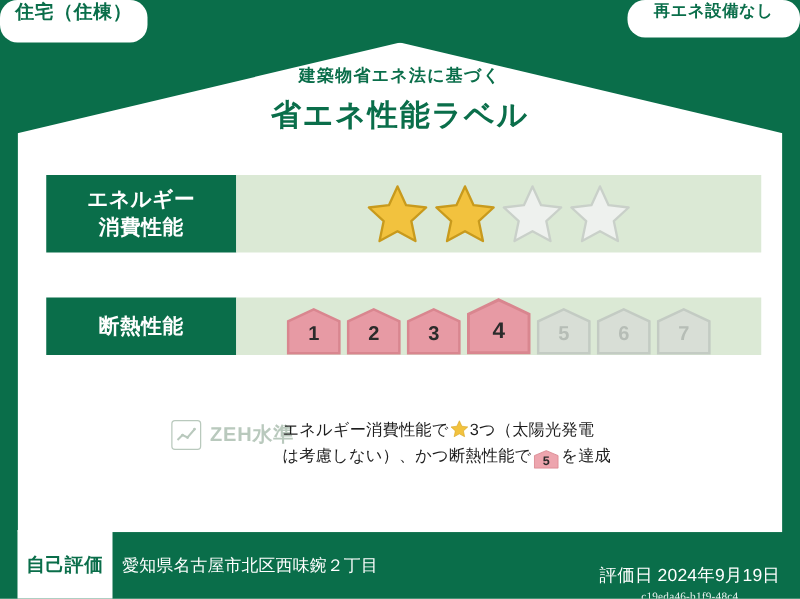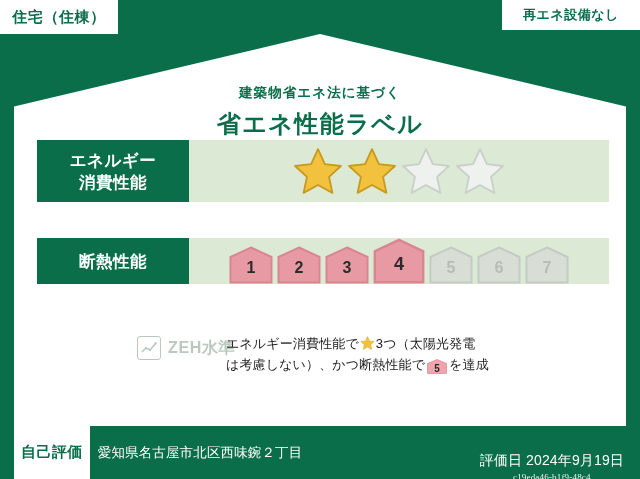--- a/index.html
+++ b/index.html
@@ -10,36 +10,36 @@
     overflow:hidden;
   }
   .label-root{
     position:relative;width:640px;height:479px;
     background:#0a6e4a;
     overflow:hidden;
   }
   
   .tab{
     position:absolute;top:0;background:#ffffff;
-    display:flex;align-items:center;justify-content:center;
-    color:#0a6e4a;font-weight:bold;letter-spacing:.04em;
+    display:flex;justify-content:center;
+    color:#0a6e4a;font-weight:bold;letter-spacing:.04em;border-radius:14px;
   }
   .tab-left{left:0;width:118px;height:34px;font-size:15px;}
   .tab-right{right:0;width:138px;height:30px;font-size:13px;}
 
   
   .panel{
     position:absolute;left:14px;top:34px;width:612px;height:392px;
     background:#ffffff;
     -webkit-clip-path:polygon(0% 18.5%, 50% 0%, 100% 18.5%, 100% 100%, 0% 100%);
     clip-path:polygon(0% 18.5%, 50% 0%, 100% 18.5%, 100% 100%, 0% 100%);
   }
 
   
-  .title-wrap{position:absolute;left:0;right:0;top:52px;text-align:center;margin-top:32px;}
+  .title-wrap{position:absolute;left:0;right:0;top:52px;text-align:center;}
   .title-sub{
     color:#0a6e4a;font-size:13.5px;font-weight:bold;letter-spacing:.08em;
     margin:0 0 6px 0;
   }
   .title-main{
     color:#0a6e4a;font-size:24px;font-weight:bold;letter-spacing:.06em;
     margin:0;
   }
 
   

